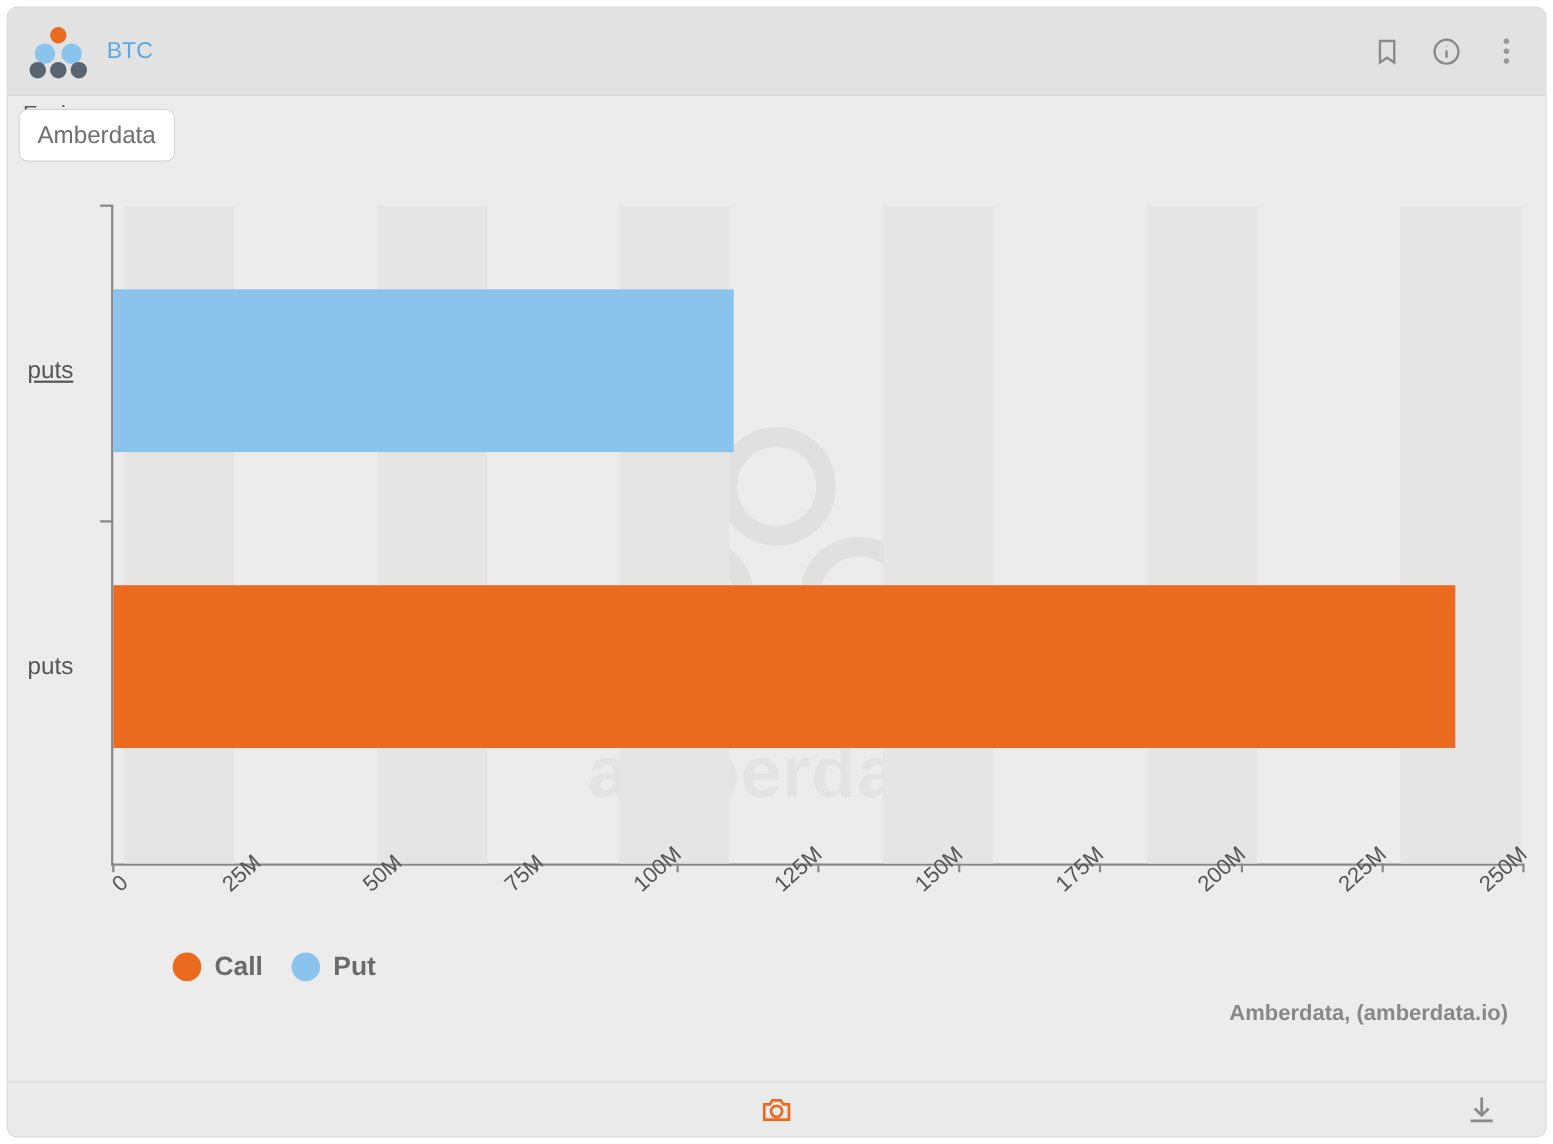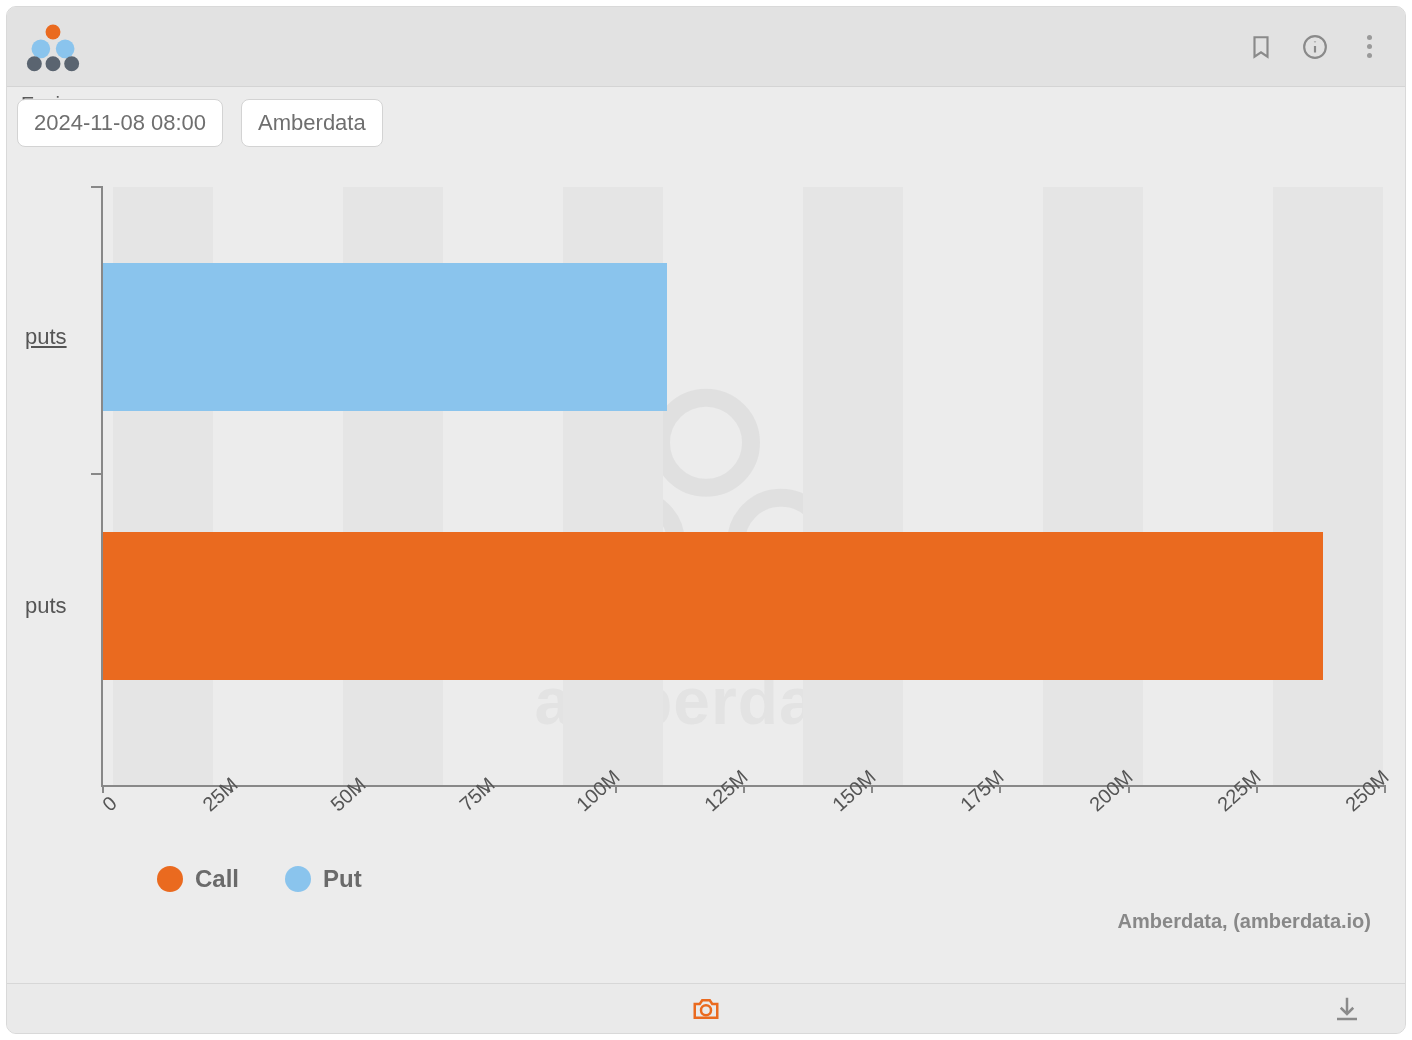--- a/index.html
+++ b/index.html
@@ -137,21 +137,21 @@
     position:absolute;
     font-size:20px; color:#555;
     transform-origin: top left;
     transform: translateX(-100%) rotate(-42deg);
     white-space: nowrap;
   }
   .legend {
     position: absolute;
     left: 140px;
     bottom: 100px;
-    display: flex; gap: 46px;
+    display: flex; gap: 26px;
     align-items: center;
     z-index: 3;
   }
   .legend-item { display:flex; align-items:center; gap:12px; }
   .legend-dot { width:26px; height:26px; border-radius:50%; }
   .legend-label { font-size:24px; font-weight:600; color:#6a6a6a; }
 
   .attribution {
     position: absolute;
     right: 24px; bottom: 60px;
@@ -180,20 +180,21 @@
       <svg viewBox="0 0 60 52">
         <circle cx="30" cy="10" r="8" fill="#ea6a1f"></circle>
         <circle cx="17" cy="28" r="10" fill="#8ac4ed"></circle>
         <circle cx="43" cy="28" r="10" fill="#8ac4ed"></circle>
         <circle cx="10" cy="44" r="8" fill="#5a6470"></circle>
         <circle cx="30" cy="44" r="8" fill="#5a6470"></circle>
         <circle cx="50" cy="44" r="8" fill="#5a6470"></circle>
       </svg>
     </div>
     <div class="titles">
+      <div class="subtitle">BTC</div>
     </div>
     <div class="header-actions">
       <div class="icon-btn">
         <svg viewBox="0 0 24 24" fill="none" stroke="currentColor" stroke-width="2">
           <path d="M6 3h12v18l-6-4-6 4V3z"></path>
         </svg>
       </div>
       <div class="icon-btn">
         <svg viewBox="0 0 24 24" fill="none" stroke="currentColor" stroke-width="2">
           <circle cx="12" cy="12" r="10"></circle>
@@ -206,21 +207,20 @@
             <span></span>
             <span></span>
             <span></span>
           </div>
       </div>
     </div>
   </div>
 
   <div class="controls-row">
     <div class="expiry-label">Expiry</div>
-    <div class="pill">2024-11-08 08:00</div>
     <div class="pill">Amberdata</div>
   </div>
 
   <div class="plot-wrap">
 
     <div class="watermark">
       <svg viewBox="0 0 460 300">
         <g fill="none" stroke="#d8d8d8" stroke-width="18">
           <circle cx="230" cy="70" r="45"></circle>
           <circle cx="155" cy="170" r="45"></circle>

